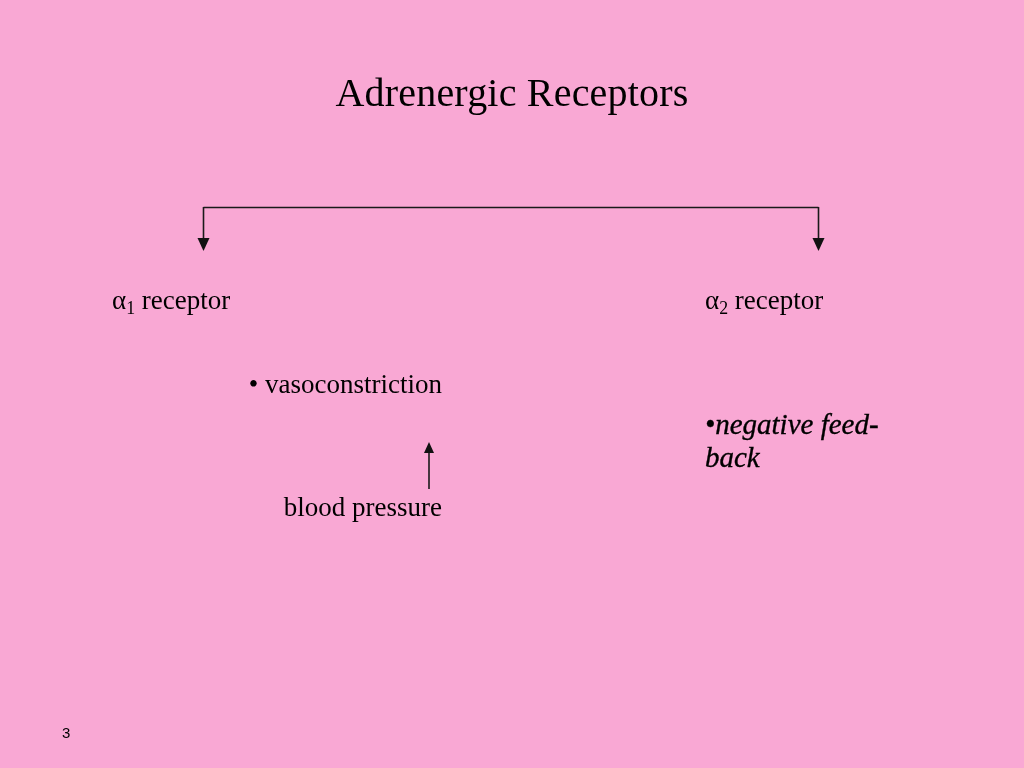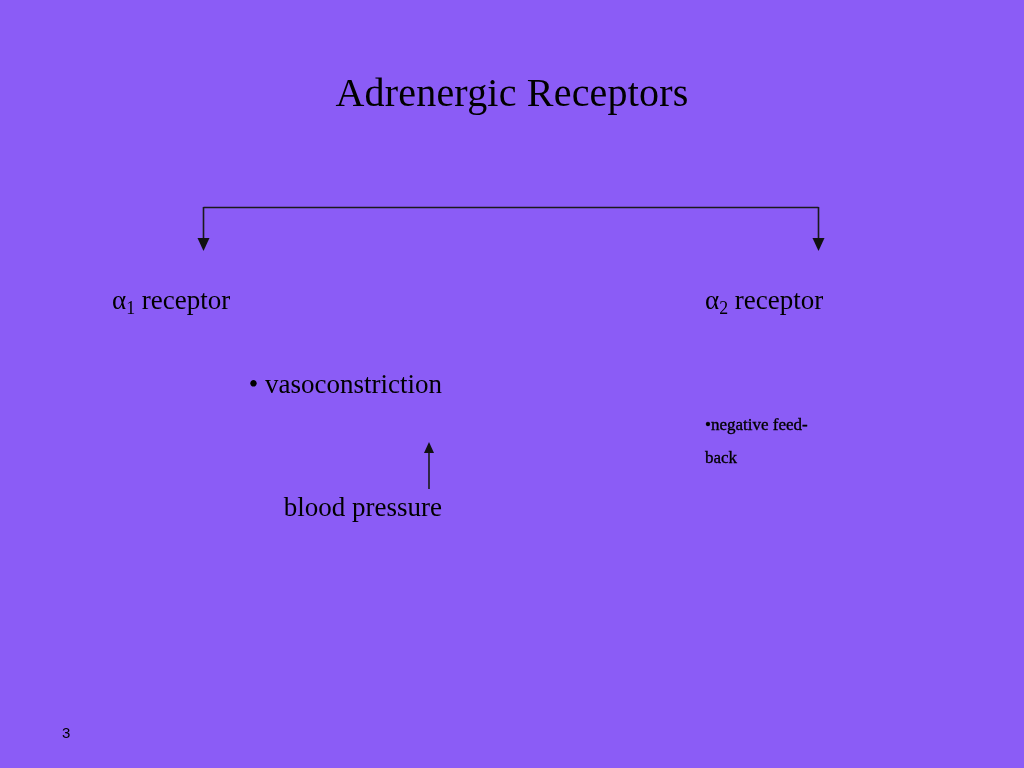--- a/index.html
+++ b/index.html
@@ -12,21 +12,21 @@
     background: #ffffff;
     font-family: "Liberation Serif", "DejaVu Serif", serif;
     color: #000000;
     overflow: hidden;
   }
 
   .slide {
     position: relative;
     width: 1024px;
     height: 768px;
-    background: #8b5cf6;
+    background: #f9a8d4;
   }
 
   
   .slide-title {
     position: absolute;
     left: 0;
     top: 70px;
     width: 1024px;
     text-align: center;
     font-size: 40px;
@@ -106,22 +106,23 @@
   .bp-arrow svg { display: block; }
   .bp-text {
     font-size: 27px;
     line-height: 33px;
     padding-bottom: 4px;
     white-space: nowrap;
   }
 
   
   .bullet-heavy {
-    font-size: 17px;
-    line-height: 33px;
+    font-size: 29px;
+    line-height: 33px;
+    font-style: italic;
     -webkit-text-stroke: 0.35px #000000;
   }
 
   
   .slide-number {
     position: absolute;
     left: 62px;
     top: 724px;
     font-family: "Liberation Sans", "DejaVu Sans", sans-serif;
     font-size: 15px;

